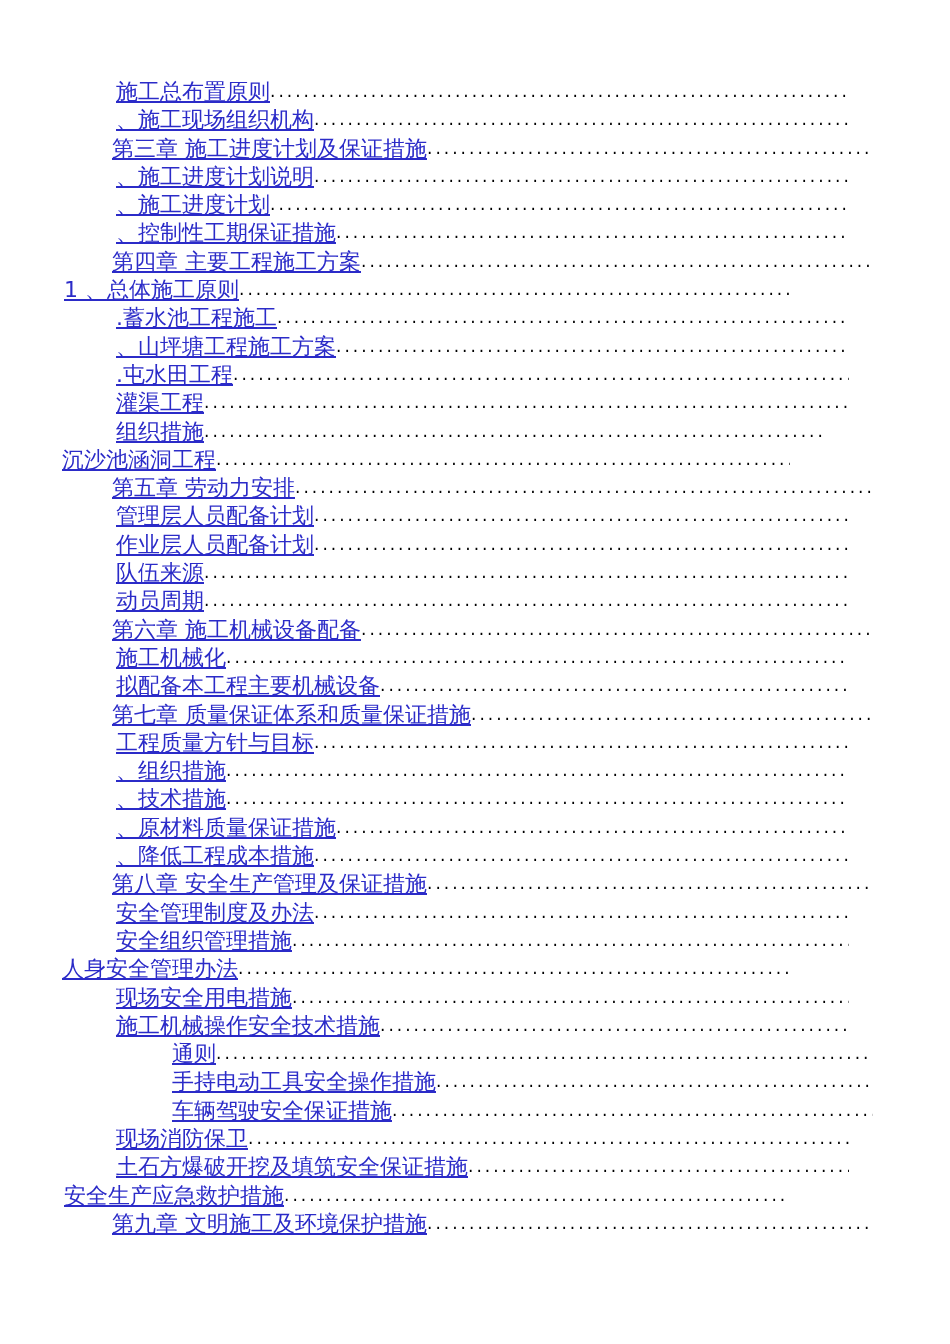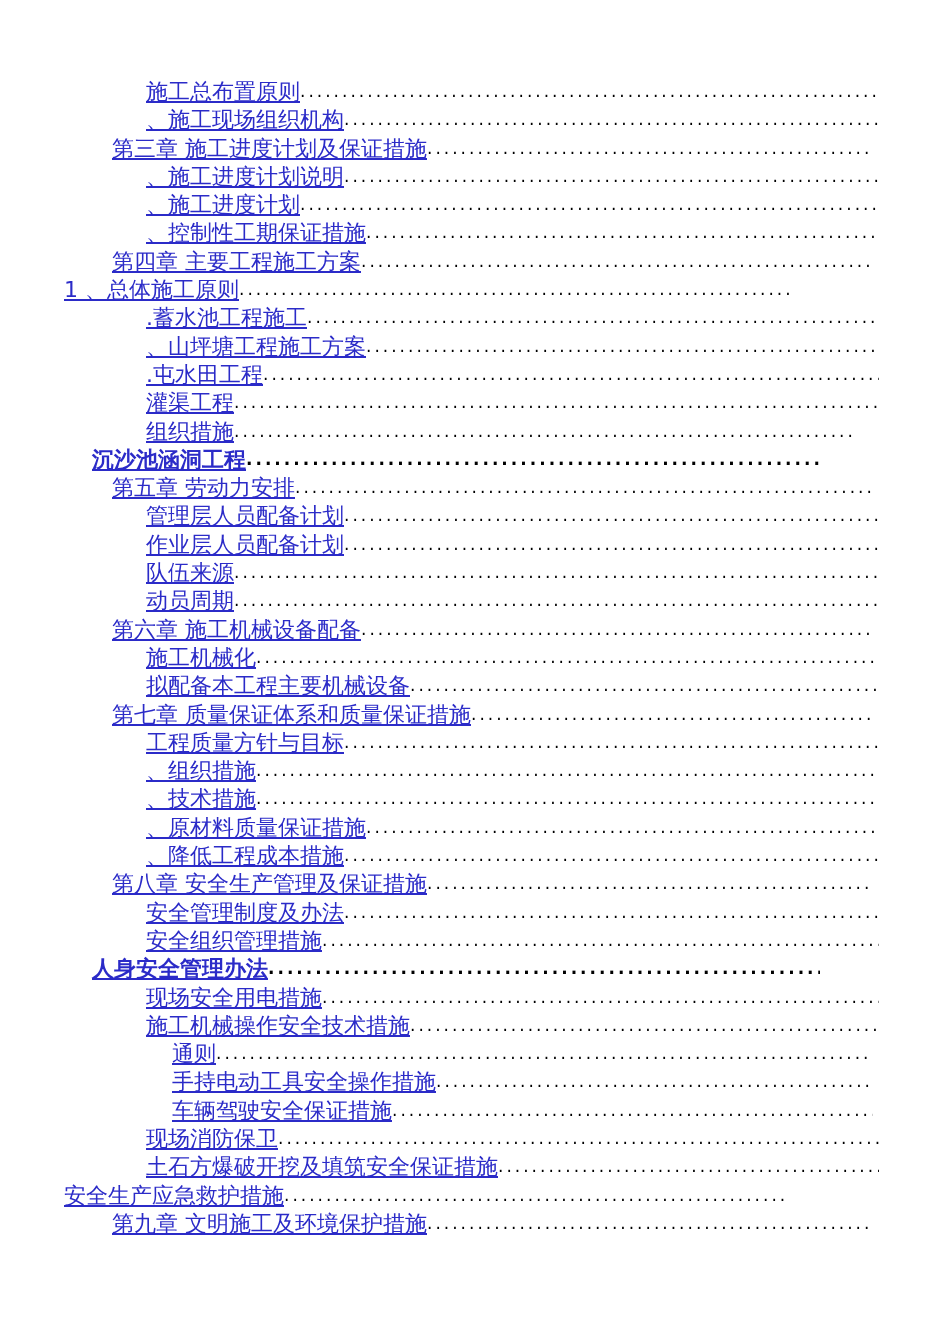--- a/index.html
+++ b/index.html
@@ -54,23 +54,23 @@
     color: #000000;
     font-size: 17px;
     letter-spacing: 3.0px;
     white-space: nowrap;
   }
   .leader::before {
     content: "........................................................................................................................";
   }
   
   .lvl-0 { padding-left: 112px; }
-  .lvl-1 { padding-left: 116px; margin-left: 30px; }
+  .lvl-1 { padding-left: 116px; }
   .lvl-1b { padding-left: 64px; }
-  .lvl-1c { padding-left: 92px; font-weight: bold; }
+  .lvl-1c { padding-left: 62px; }
   .lvl-1d { padding-left: 64px; }
   .lvl-2 { padding-left: 172px; }
 </style>
 </head>
 <body>
 
 <div class="page">
   <div class="toc" id="toc-root">
       <div class="toc-line lvl-1"><span class="entry">施工总布置原则</span><span class="leader" style="width: 579px;"></span></div>
       <div class="toc-line lvl-1"><span class="entry">、施工现场组织机构</span><span class="leader" style="width: 535px;"></span></div>

